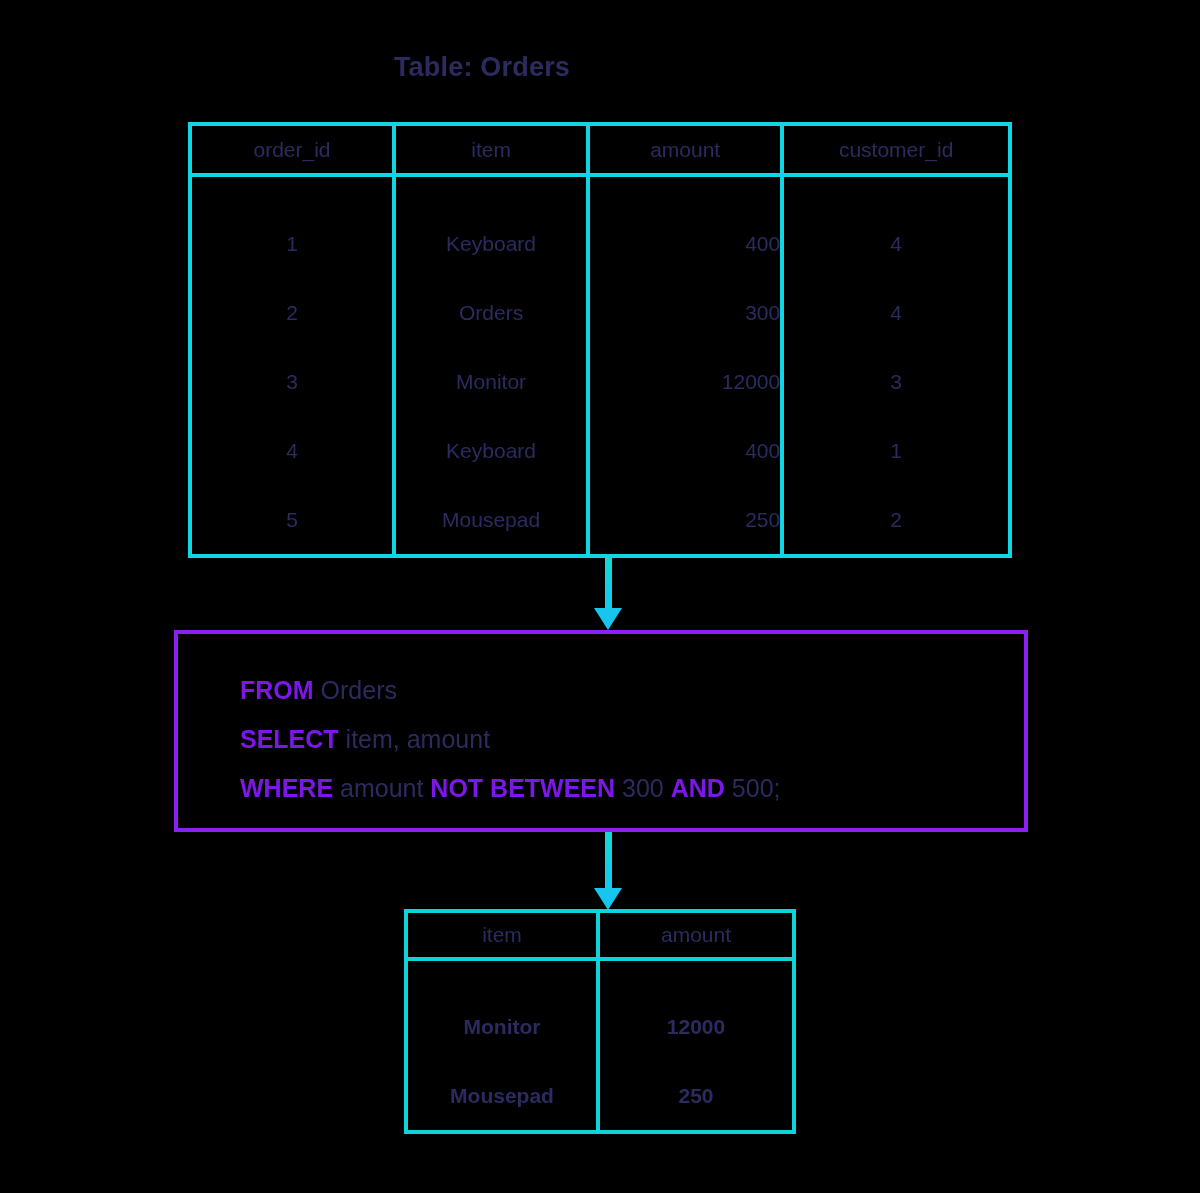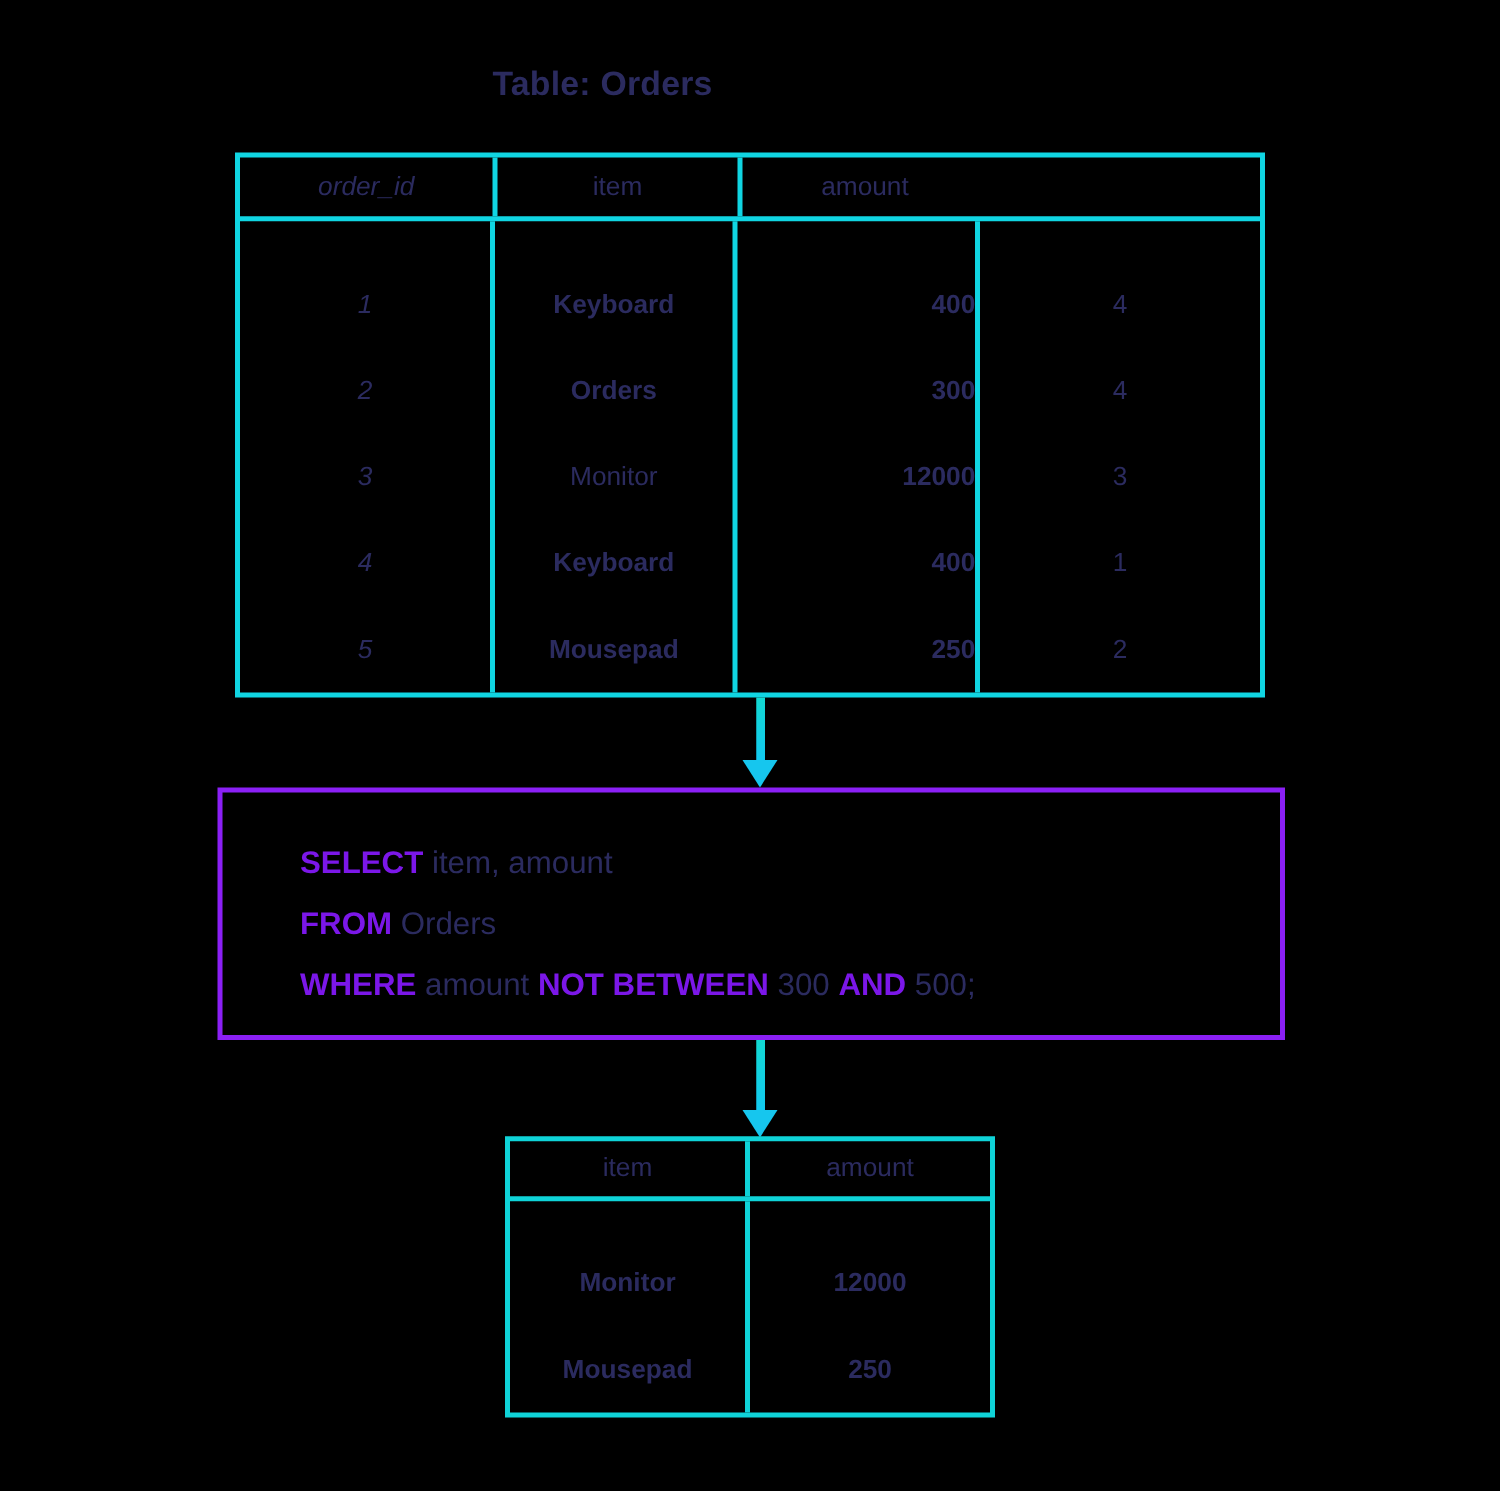--- a/index.html
+++ b/index.html
@@ -69,28 +69,28 @@
     align-items: center;
     justify-content: center;
     font-size: 21px;
     color: #2B2B5F;
   }
   #source-table .cell {
     display: flex;
     align-items: center;
     justify-content: center;
     font-size: 21px;
-    font-weight: bold;
+    font-weight: normal;
     color: #2B2B5F;
     height: 69px;
   }
   #source-table .cell.light { font-weight: normal; }
   #source-table .pad-top  { height: 32px; }
 
-  .col-w1 { width: 206px; font-style: italic; }
+  .col-w1 { width: 206px; }
   .col-w2 { width: 196px; }
   .col-w3 { width: 196px; align-items: flex-end; }
   .col-w4 { width: 226px; }
 
   
   .arrow {
     position: absolute;
     width: 28px;
   }
   .arrow .shaft {
@@ -187,20 +187,21 @@
 </head>
 <body>
 
 <div id="page-title">Table: Orders</div>
 
 <div id="source-table">
   <div class="thead">
     <div class="hcell col-w1">order_id</div>
     <div class="hcell col-w2">item</div>
     <div class="hcell col-w3">amount</div>
+    <div class="hcell col-w4">customer_id</div>
   </div>
   <div class="tbody">
     <div class="col col-w1">
       <div class="pad-top"></div>
       <div class="cell light">1</div>
       <div class="cell light">2</div>
       <div class="cell light">3</div>
       <div class="cell light">4</div>
       <div class="cell light">5</div>
     </div>
@@ -231,24 +232,24 @@
   </div>
 </div>
 
 <div class="arrow" id="arrow-1">
   <div class="shaft"></div>
   <div class="head"></div>
 </div>
 
 <div id="sql-box">
   <div class="sql-line">
+    <span class="kw">FROM</span><span>&nbsp;</span><span class="idn">Orders</span>
+  </div>
+  <div class="sql-line">
     <span class="kw">SELECT</span><span>&nbsp;</span><span class="idn">item, amount</span>
-  </div>
-  <div class="sql-line">
-    <span class="kw">FROM</span><span>&nbsp;</span><span class="idn">Orders</span>
   </div>
   <div class="sql-line">
     <span class="kw">WHERE</span><span>&nbsp;</span><span class="idn">amount</span><span>&nbsp;</span><span class="kw">NOT BETWEEN</span><span>&nbsp;</span><span class="idn">300</span><span>&nbsp;</span><span class="kw">AND</span><span>&nbsp;</span><span class="idn">500;</span>
   </div>
 </div>
 
 <div class="arrow" id="arrow-2">
   <div class="shaft"></div>
   <div class="head"></div>
 </div>

